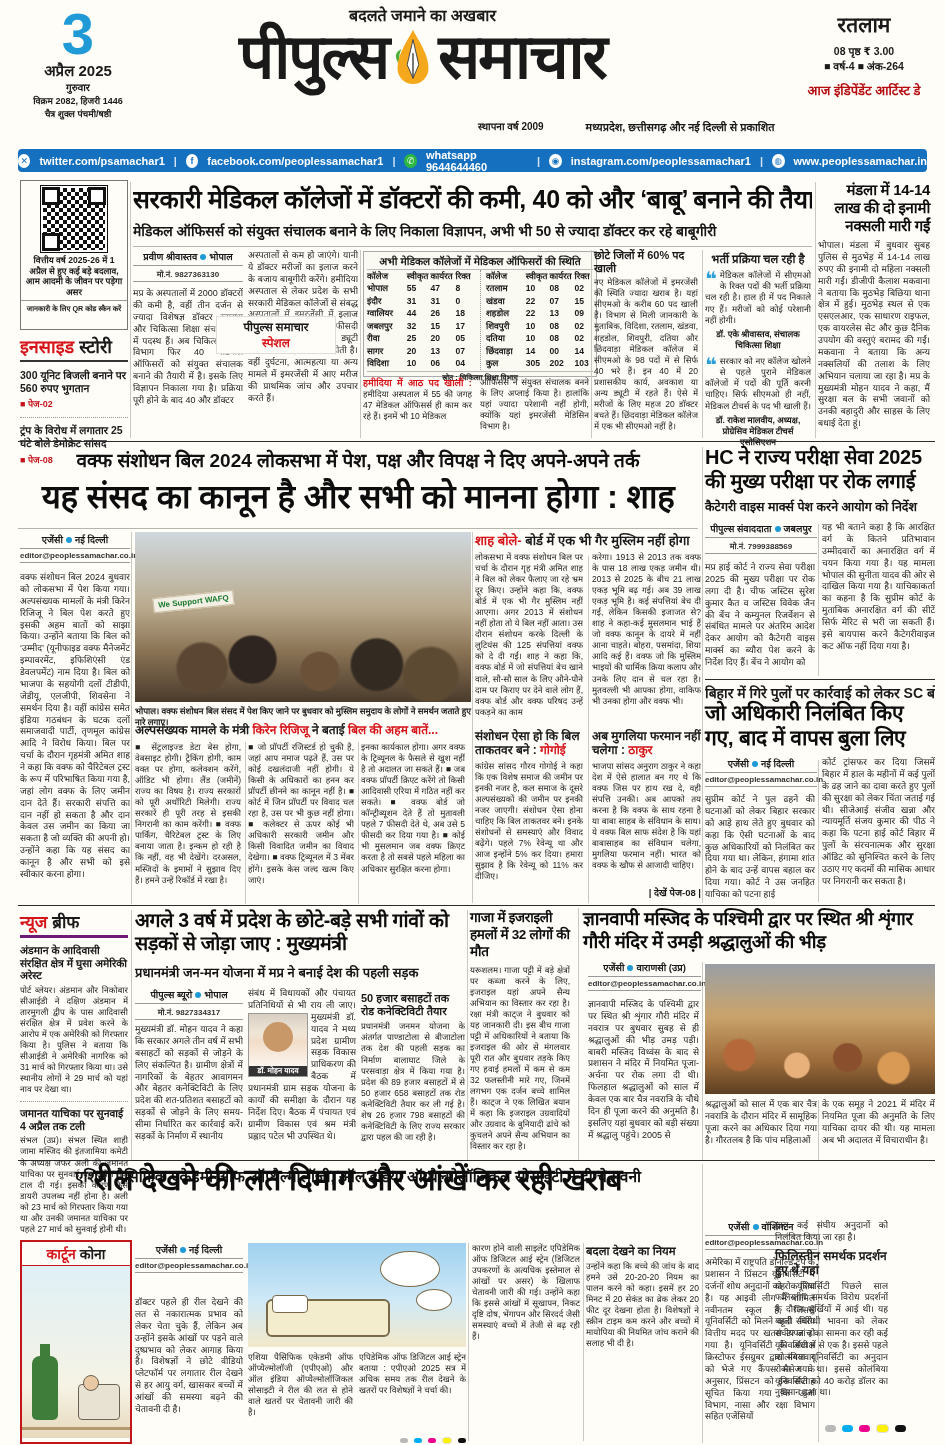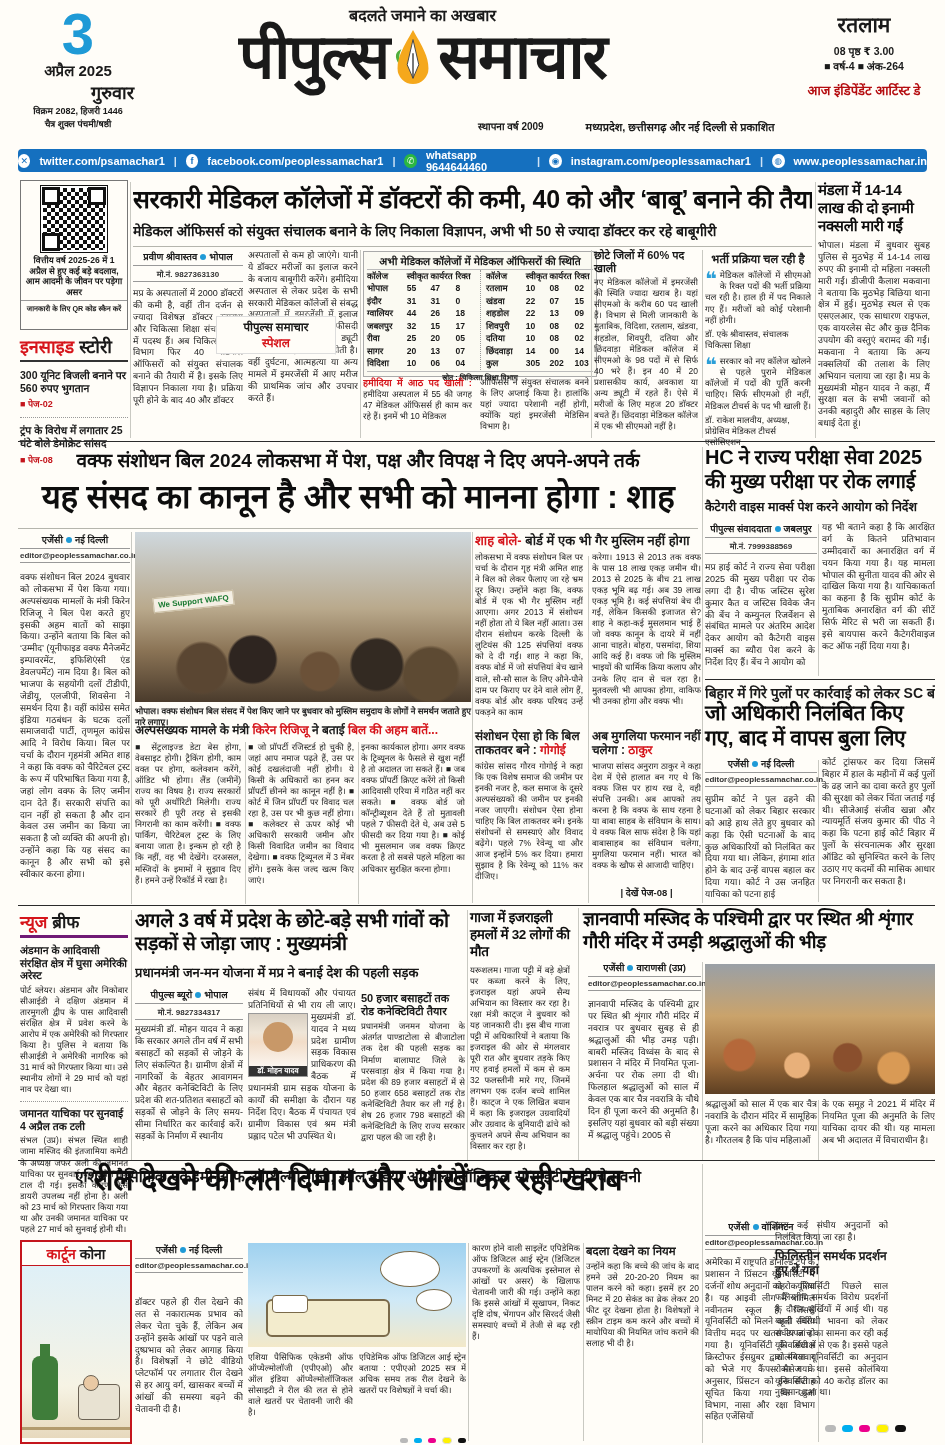--- a/index.html
+++ b/index.html
@@ -13,40 +13,40 @@
   .kicker{font-weight:800;color:#111;text-align:center;}
   .subhead{font-weight:700;color:#151515;}
   .byline{font-size:9.5px;font-weight:700;text-align:center;border-bottom:1px solid #999;padding-bottom:2px;}
   .contact{font-size:8px;font-weight:700;text-align:center;border-bottom:1px solid #999;padding:2px 0;color:#333;}
   .dot{display:inline-block;width:6px;height:6px;border-radius:50%;background:#1f9ad6;margin:0 3px;vertical-align:middle;}
   .red{color:#d6151b;text-align:right;}
   .vr{position:absolute;width:0;border-left:1px solid #c9c9c2;}
   .hr{position:absolute;height:0;border-top:1.5px solid #2b2b2b;}
   .hr-thin{position:absolute;height:0;border-top:1px solid #b5b5ad;}
   .qmark{color:#2b9fd8;font-size:20px;float:left;margin:0 3px 0 0;line-height:0.9;font-weight:900;}
-  .q-author{text-align:left;font-weight:400;font-size:8.5px;margin-top:2px;}
+  .q-author{text-align:center;font-weight:700;font-size:8.5px;margin-top:2px;}
   .photo{background:
      radial-gradient(circle at 20% 80%, #5a4632 0 8%, transparent 9%),
      radial-gradient(circle at 35% 75%, #2e2520 0 9%, transparent 10%),
      radial-gradient(circle at 55% 82%, #6b5138 0 8%, transparent 9%),
      radial-gradient(circle at 72% 78%, #332a22 0 9%, transparent 10%),
      radial-gradient(circle at 88% 84%, #5d4a33 0 8%, transparent 9%),
      linear-gradient(180deg,#cfd8de 0%,#b9a98c 45%,#8a7355 70%,#4a3b2c 100%);}
   .photo2{background:
      radial-gradient(circle at 15% 70%, #b5683a 0 7%, transparent 8%),
      radial-gradient(circle at 40% 78%, #e8b07a 0 7%, transparent 8%),
      radial-gradient(circle at 62% 72%, #8a4f2d 0 8%, transparent 9%),
      radial-gradient(circle at 82% 80%, #d99a55 0 7%, transparent 8%),
      linear-gradient(180deg,#9aa0a6 0%,#caa36b 40%,#9c6b3a 75%,#5d3f22 100%);}
   .caption{font-size:8.5px;font-weight:700;color:#222;}
   
   #date-block{left:22px;top:8px;width:112px;text-align:center;}
   #date-day{font-size:58px;line-height:0.9;font-weight:900;color:#1f9ad6;}
   #date-my{font-size:15px;font-weight:800;}
-  #date-wd{font-size:18px;font-weight:800;text-align:right;}
+  #date-wd{font-size:10px;font-weight:800;}
   .date-cal{font-size:9px;font-weight:700;}
   #mast-center{left:150px;top:4px;width:545px;text-align:center;}
   #mast-tagline{font-size:16px;font-weight:800;}
   #mast-title{font-size:62px;font-weight:900;letter-spacing:-2px;line-height:1.0;display:flex;align-items:center;justify-content:center;gap:4px;}
   #est-line{left:478px;top:119px;width:110px;font-size:10px;font-weight:800;}
   #pub-line{left:560px;top:119px;width:240px;font-size:11px;font-weight:800;text-align:center;}
   #edition-block{left:798px;top:10px;width:132px;text-align:center;}
   #edition-name{font-size:21px;font-weight:900;}
   .ed-meta{font-size:10.5px;font-weight:800;margin-top:6px;}
   #today-note{font-size:13px;font-weight:900;color:#b50d10;margin-top:10px;line-height:1.2;}
@@ -86,41 +86,41 @@
   #mtable-source{font-size:7.3px;font-weight:800;text-align:center;margin-top:1px;border-top:1px solid #bbb;}
   #hamidia{left:363px;top:377px;width:226px;height:62px;}
   #hamidia-title{font-size:9.5px;font-weight:900;color:#d6151b;}
   #hamidia-cols{display:flex;gap:8px;}
   #district-col{left:594px;top:249px;width:104px;height:190px;}
   #district-title{font-size:11px;font-weight:900;line-height:1.15;margin-bottom:3px;}
   #recruit-col{left:705px;top:251px;width:106px;height:188px;}
   #recruit-title{font-size:11.5px;font-weight:900;text-align:center;margin-bottom:4px;}
   .quote{font-size:8.6px;line-height:1.3;text-align:justify;}
   #naxal-col{left:818px;top:181px;width:112px;}
-  #naxal-headline{font-size:15px;line-height:1.2;}
+  #naxal-headline{font-size:15px;line-height:1.2;text-align:right;}
   #naxal-body{margin-top:5px;height:218px;}
   
   #waqf-kicker{left:18px;top:447px;width:680px;font-size:19px;}
   #waqf-headline{left:18px;top:473px;width:680px;font-size:33px;text-align:center;}
   #waqf-byline{left:20px;top:533px;width:110px;}
   #waqf-body{left:20px;top:572px;width:110px;height:330px;}
   #waqf-photo{left:135px;top:532px;width:336px;height:170px;position:absolute;}
   .photo-label{position:absolute;left:18px;top:62px;background:#f4efe4;color:#1a7a32;font-size:8px;font-weight:900;padding:2px 4px;transform:rotate(-6deg);border:1px solid #cbbfa4;}
   #waqf-caption{left:135px;top:705px;width:336px;}
   #shah-block-title{left:475px;top:531px;width:226px;font-size:13px;font-weight:900;}
   #shah-col1{left:475px;top:552px;width:108px;height:172px;}
   #shah-col2{left:592px;top:552px;width:109px;height:172px;}
   #rijiju-title{left:135px;top:721px;width:330px;font-size:12px;font-weight:900;}
   #rijiju-b1{left:135px;top:742px;width:106px;height:162px;}
   #rijiju-b2{left:248px;top:742px;width:106px;height:162px;}
   #rijiju-b3{left:361px;top:742px;width:104px;height:162px;}
   #gogoi-block{left:475px;top:729px;width:108px;}
   #thakur-block{left:592px;top:729px;width:109px;}
   .mini-head{font-size:12px;font-weight:900;line-height:1.2;margin-bottom:3px;}
-  #see-page{font-size:9.5px;font-weight:900;text-align:center;margin-top:3px;}
+  #see-page{font-size:9.5px;font-weight:900;text-align:right;margin-top:3px;}
   
   #hc-headline{left:705px;top:446px;width:230px;font-size:20px;line-height:1.18;}
   #hc-subhead{left:705px;top:498px;width:230px;font-size:12.5px;}
   #hc-byline{left:705px;top:522px;width:112px;}
   #hc-col1{left:705px;top:562px;width:110px;height:115px;}
   #hc-col2{left:822px;top:522px;width:113px;height:155px;}
   #sc-kicker{left:705px;top:683px;width:230px;font-size:14px;font-weight:800;text-align:center;}
   #sc-headline{left:705px;top:701px;width:230px;font-size:21px;line-height:1.18;}
   #sc-byline{left:705px;top:757px;width:112px;}
   #sc-col1{left:705px;top:794px;width:110px;height:108px;}

